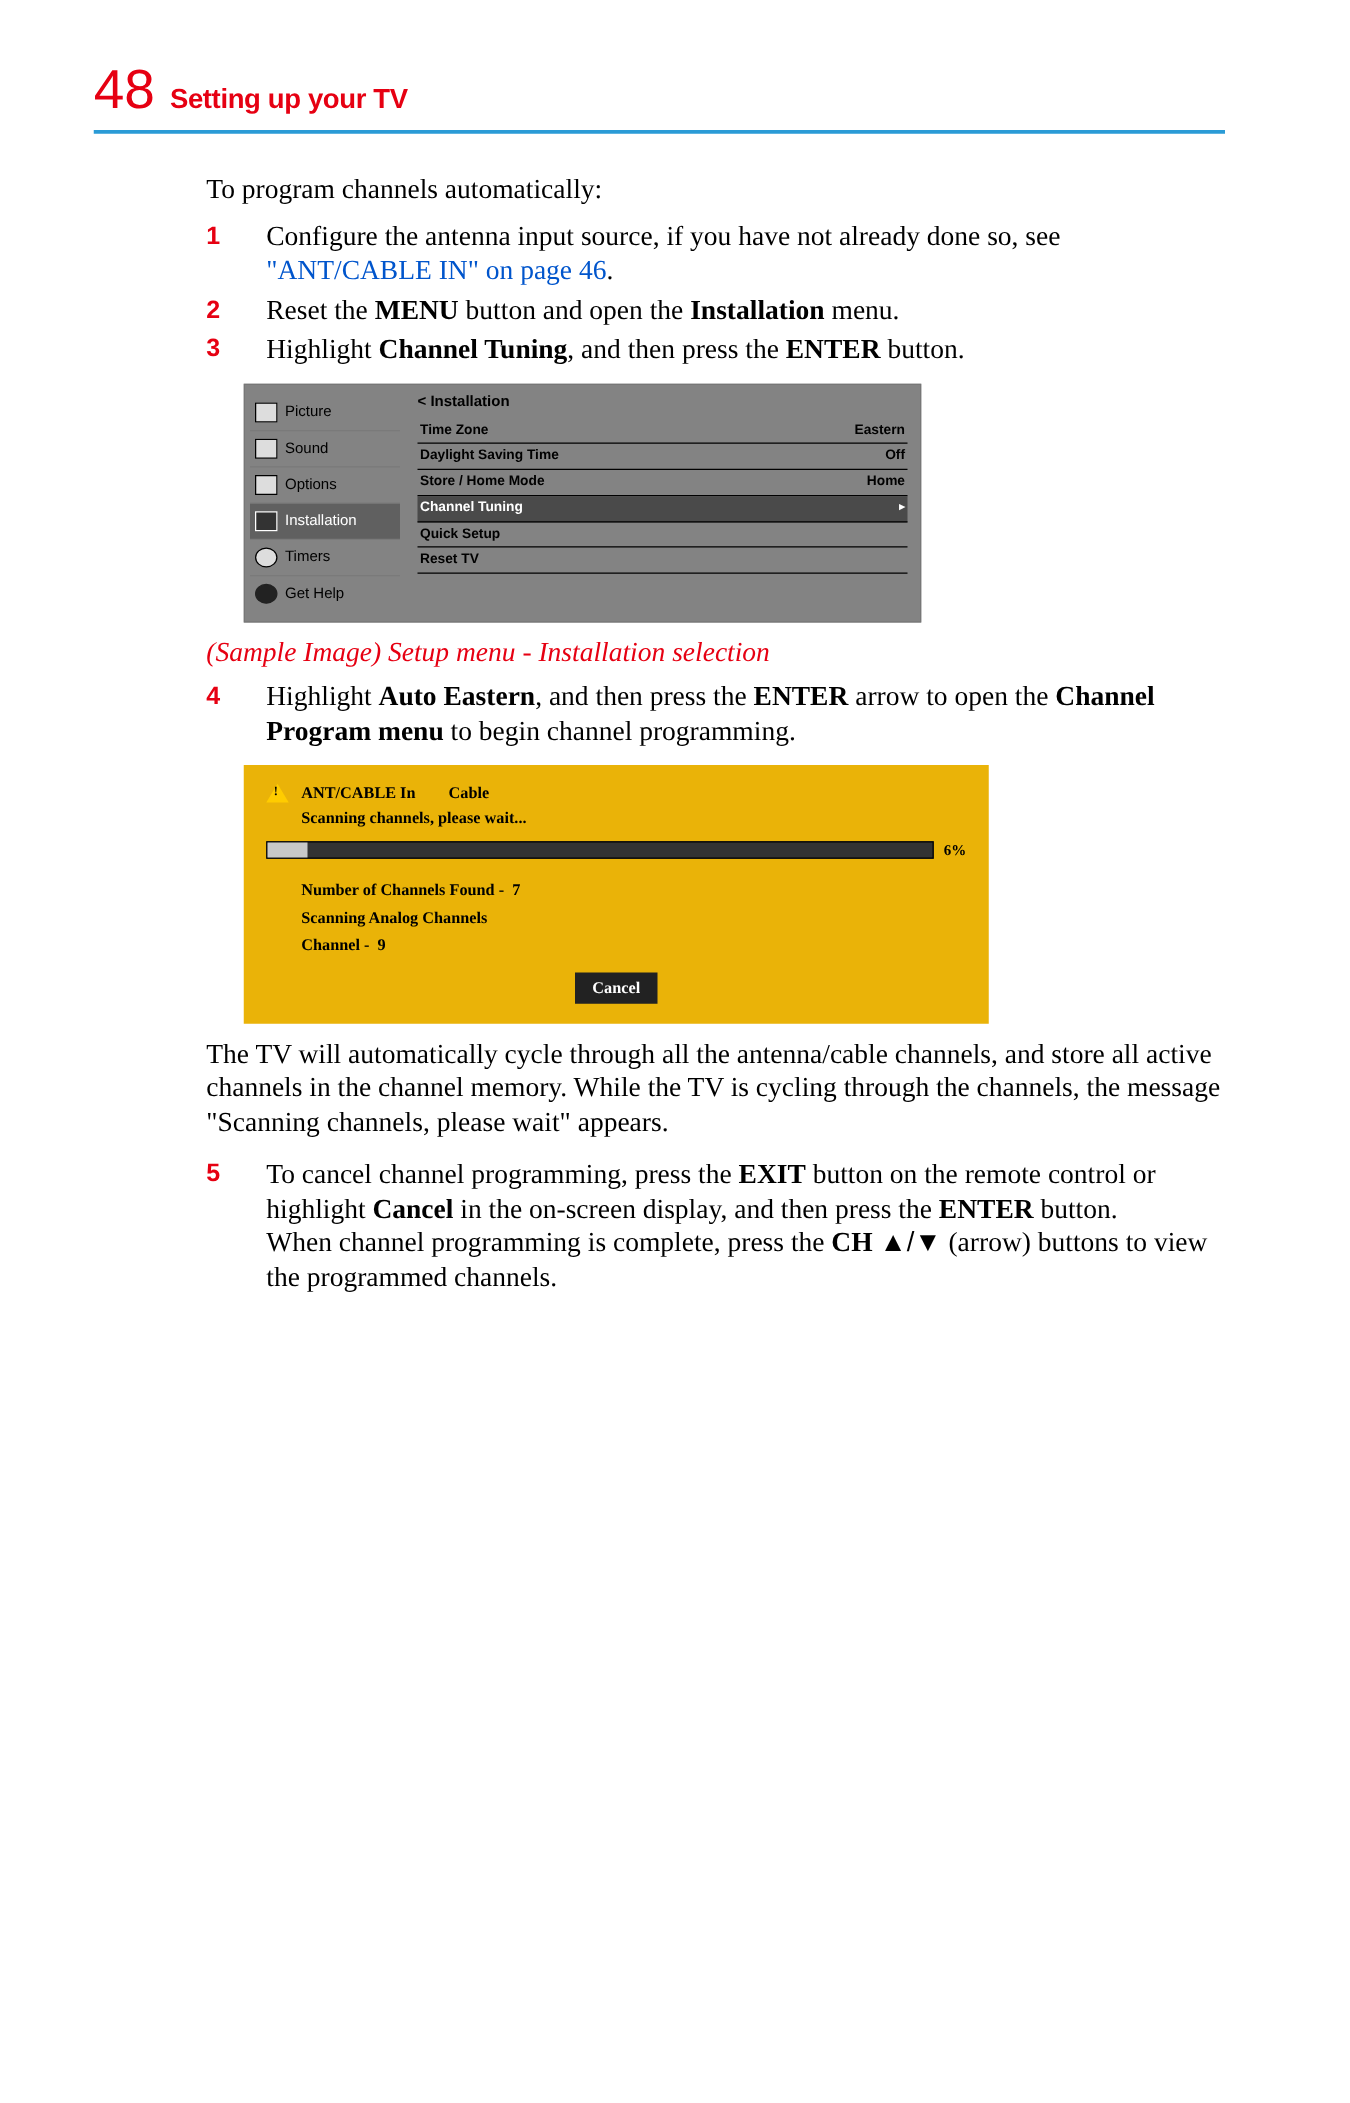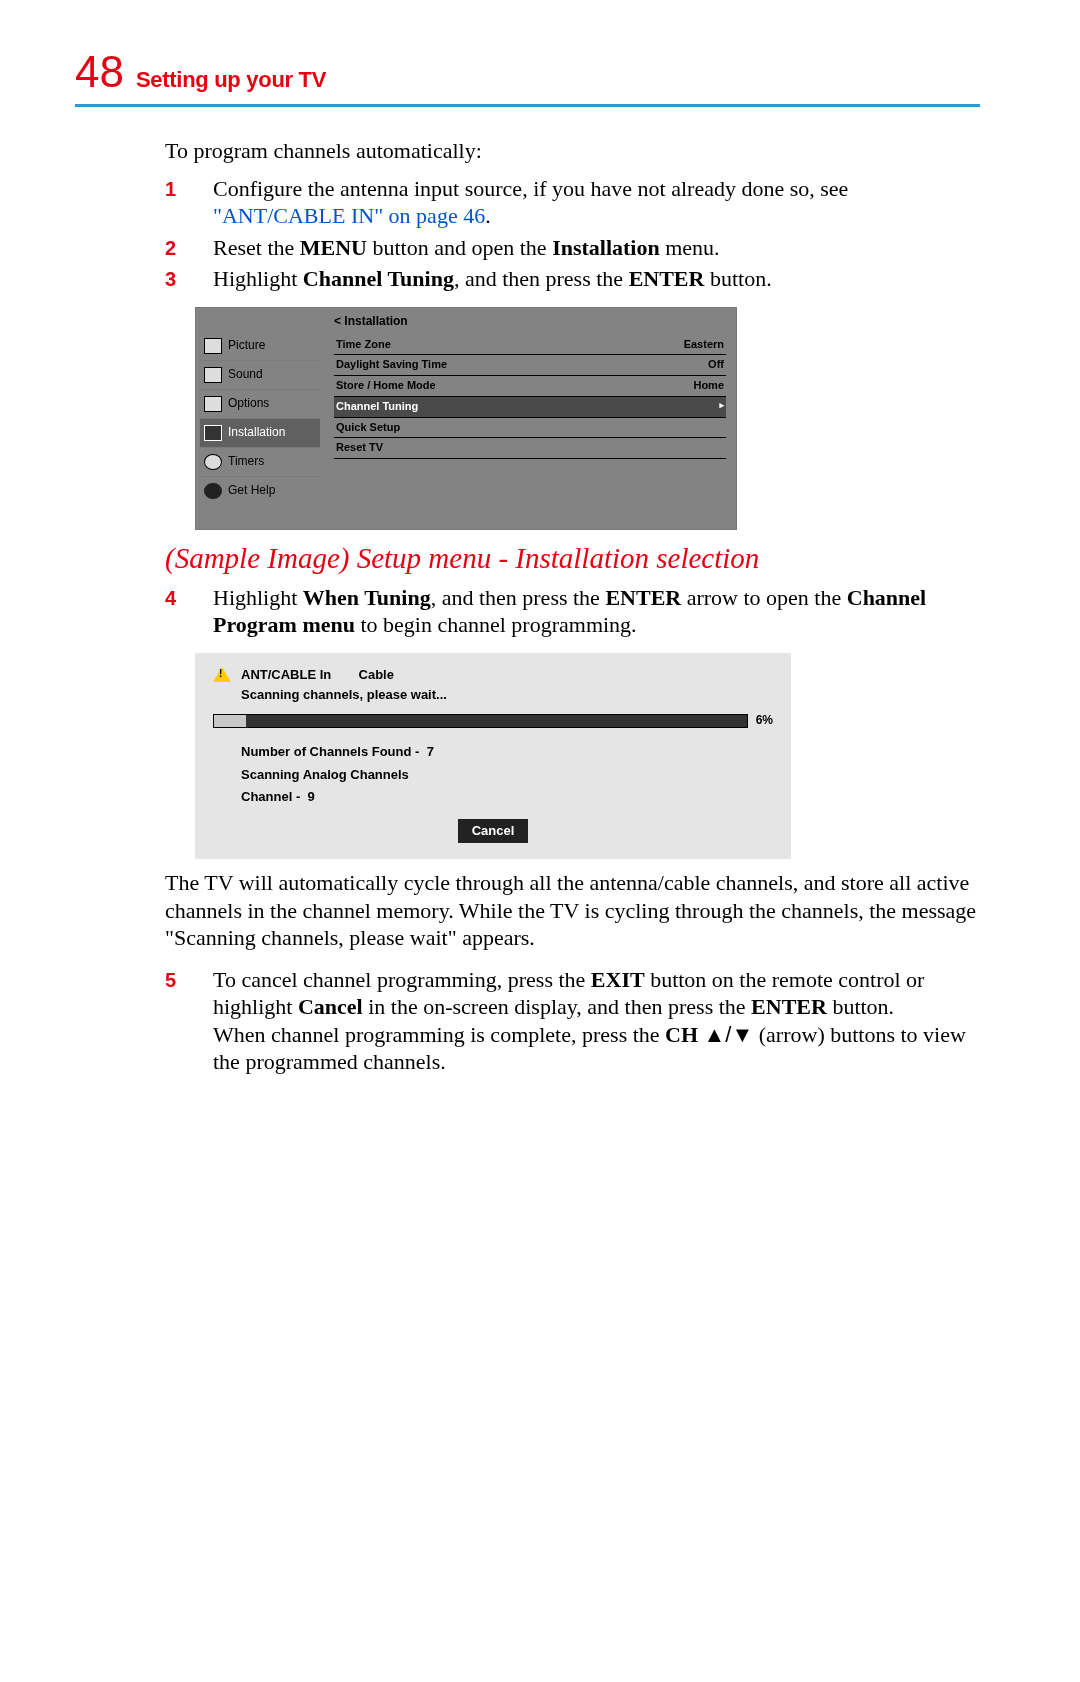--- a/index.html
+++ b/index.html
@@ -60,37 +60,37 @@
     padding-top: 2px;
   }
   .step-body {
     flex: 1;
   }
   .link { color: #0055cc; }
   .strong { font-weight: 700; }
   .caption {
     color: #e60012;
     font-style: italic;
-    font-size: 29px;
+    font-size: 22px;
     margin: 8px 0 8px 0;
   }
   
   .tvmenu {
     width: 540px;
     margin: 14px 0 10px 30px;
     background: #838383;
     border: 1px solid #777;
     font-family: Arial, Helvetica, sans-serif;
     font-size: 12px;
     display: flex;
     color: #000;
   }
   .tvmenu .sidebar {
     width: 120px;
-    padding: 24px 4px;
+    padding: 8px 4px;
     text-align: right;
   }
   .side-item {
     display: flex;
     align-items: center;
     gap: 6px;
     padding: 6px 4px;
     border-bottom: 1px solid #7a7a7a;
   }
   .side-item:last-child { border-bottom: none; }
@@ -127,23 +127,23 @@
     background: #4a4a4a;
     color: #fff;
   }
   .panel-row .arrow {
     font-size: 9px;
   }
   
   .scanbox {
     width: 560px;
     margin: 14px 0 10px 30px;
-    background: #e5e5e5;
+    background: #eab308;
     color: #000;
-    font-family: Liberation Sans, sans-serif;
+    font-family: Liberation Serif, serif;
     font-size: 13px;
     font-weight: 700;
     padding: 14px 18px 16px 18px;
   }
   .scan-head {
     display: flex;
     align-items: center;
     gap: 10px;
     margin-bottom: 4px;
   }
@@ -287,21 +287,21 @@
             <span></span>
           </div>
       </div>
     </div>
 
     <div class="caption">(Sample Image) Setup menu - Installation selection</div>
 
     <div class="step-row">
       <div class="step-num">4</div>
       <div class="step-body">
-        <span>Highlight </span><span class="strong">When Tuning</span><span>, and then press the </span><span class="strong">ENTER</span><span> arrow to open the </span><span class="strong">Channel Program menu</span><span> to begin channel programming.</span>
+        <span>Highlight </span><span class="strong">Auto Eastern</span><span>, and then press the </span><span class="strong">ENTER</span><span> arrow to open the </span><span class="strong">Channel Program menu</span><span> to begin channel programming.</span>
       </div>
     </div>
 
     <div class="scanbox">
       <div class="scan-head">
         <div class="warn"></div>
         <span>ANT/CABLE In</span>&nbsp;&nbsp;
         <span>Cable</span>
       </div>
       <div class="scan-line">Scanning channels, please wait...</div>

